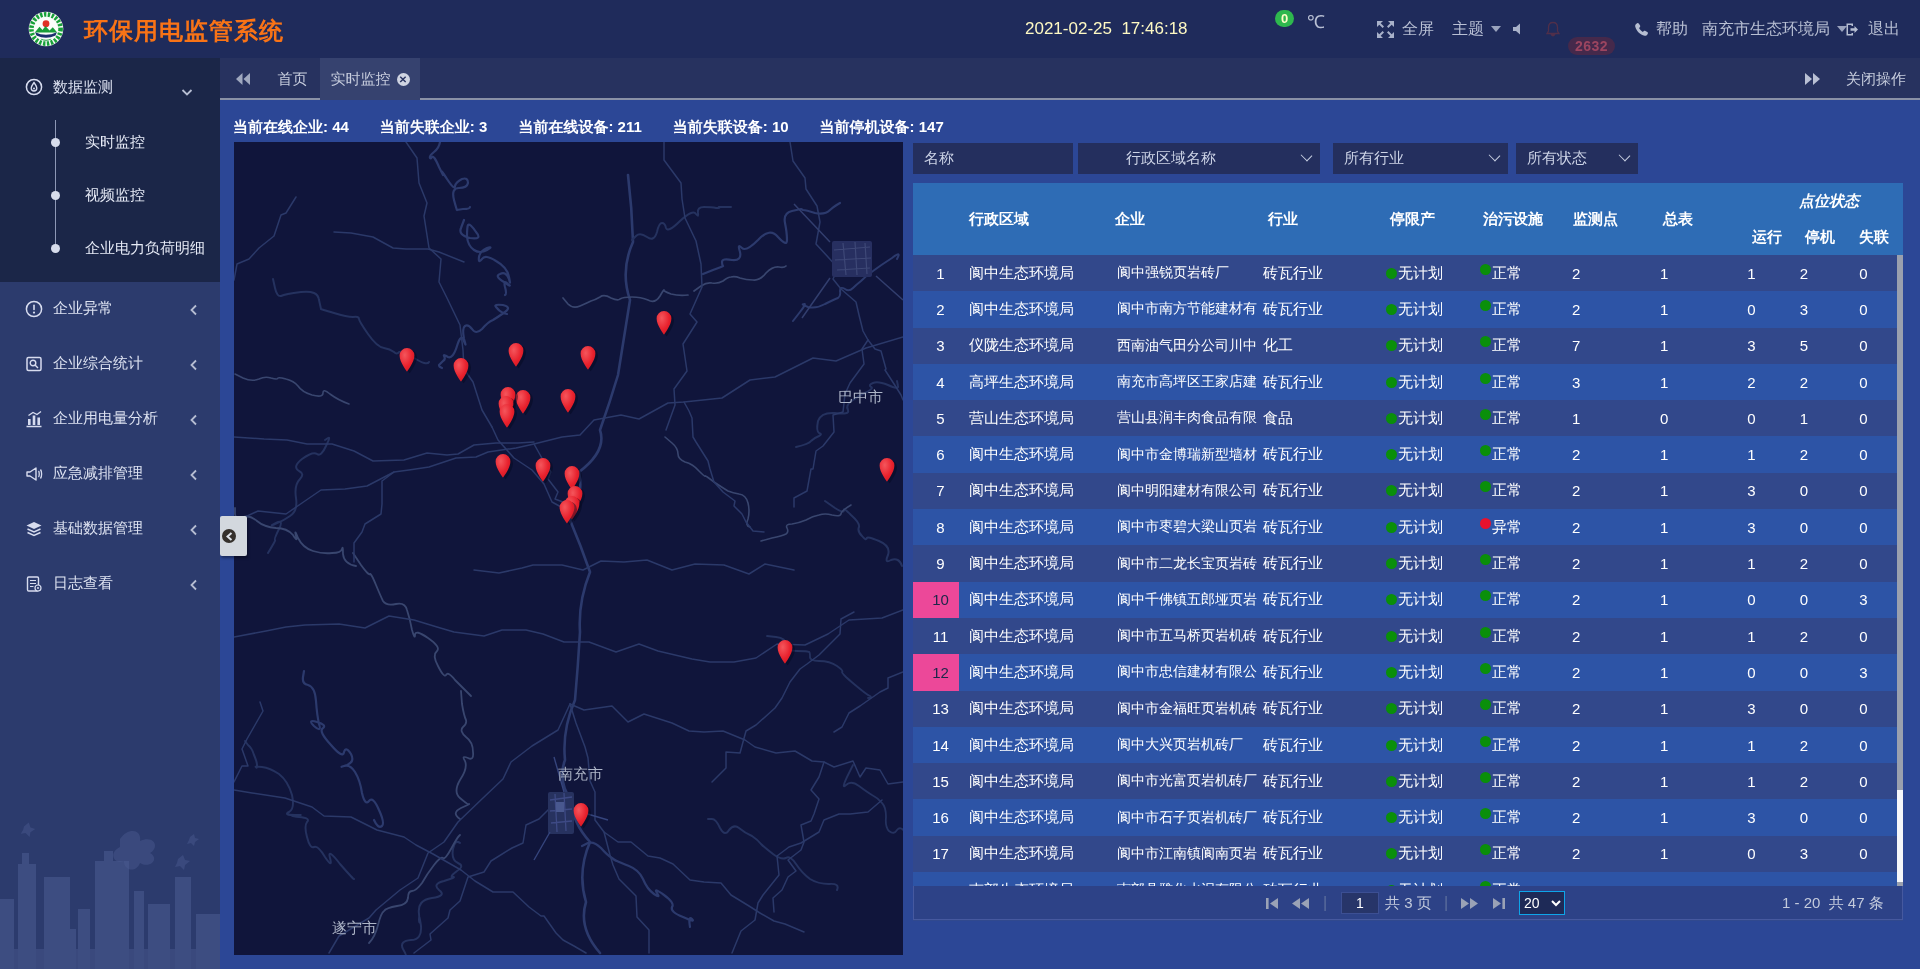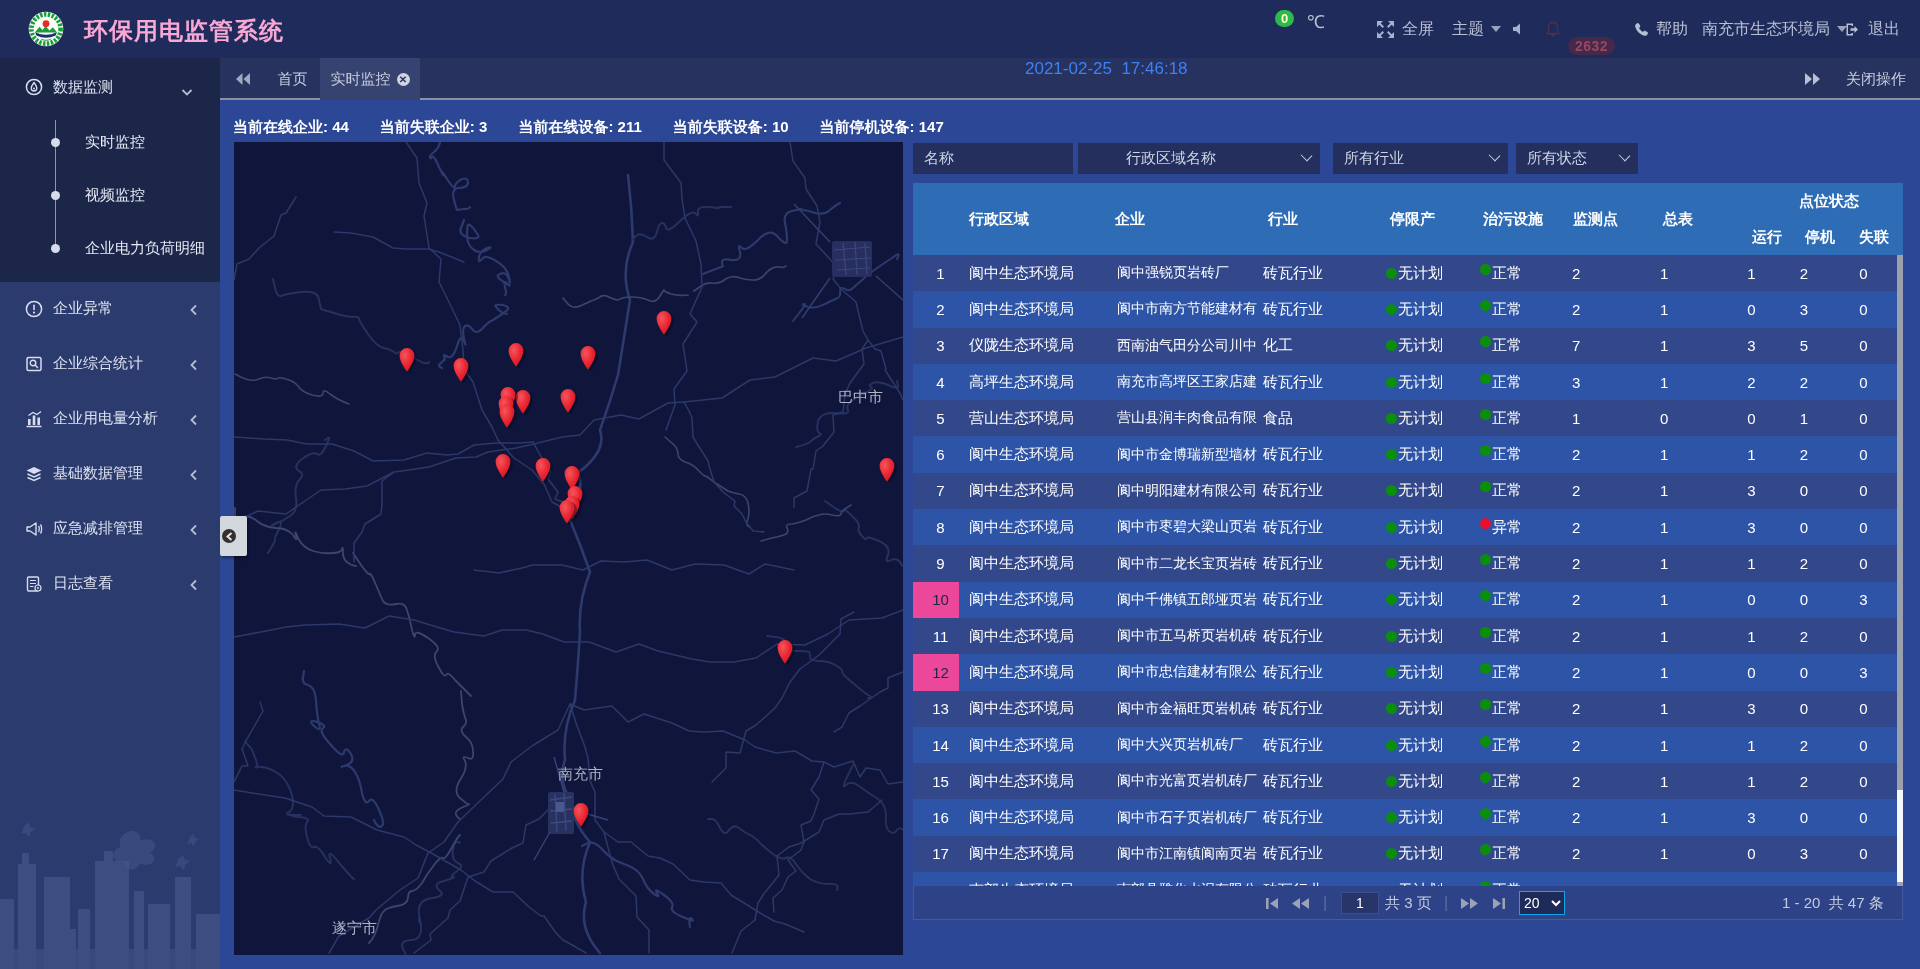--- a/index.html
+++ b/index.html
@@ -2,21 +2,21 @@
 <html lang="zh"><head>
 <meta charset="utf-8">
 <title>环保用电监管系统</title>
 <style>
 * { margin:0; padding:0; box-sizing:border-box; }
 html,body { width:1920px; height:969px; overflow:hidden; font-family:"Liberation Sans",sans-serif; background:#2c4796; }
 
 
 #header { position:absolute; left:0; top:0; width:1920px; height:58px; background:#1f2b5b; z-index:30; }
 #header .logo { position:absolute; left:28px; top:11px; }
-#header .title { position:absolute; left:84px; top:15px; font-size:24px; font-weight:bold; color:#f9a8d4; letter-spacing:1px; }
+#header .title { position:absolute; left:84px; top:15px; font-size:24px; font-weight:bold; color:#f97316; letter-spacing:1px; }
 .hitem { position:absolute; top:0; height:58px; display:flex; align-items:center; color:#b9c0d4; font-size:16px; gap:7px; }
 .caret { display:inline-block; width:0; height:0; border-left:5px solid transparent; border-right:5px solid transparent; border-top:6px solid #9aa3bd; margin-left:0px; }
 .badge { background:#45294b; color:#9c4560; font-size:14px; font-weight:bold; padding:1px 7px; border-radius:9px; letter-spacing:0.5px;margin-top:33px; }
 .tempball { width:19px; height:17px; border-radius:9px; background:#2eb84e; color:#fdfdc8; font-size:13px; font-weight:bold; display:flex; align-items:center; justify-content:center; }
 
 
 #sidebar { position:absolute; left:0; top:58px; width:220px; height:911px; background:#2c3b6d; z-index:20; }
 #sidebar .grp { position:absolute; left:0; top:0; width:220px; height:224px; background:#1b2648; }
 .mitem { position:relative; height:58px; display:flex; align-items:center; padding-left:25px; color:#dde2f1; font-size:15px; }
 .mitem svg { margin-right:10px; }
@@ -92,21 +92,21 @@
   <div class="logo"><svg width="36" height="36" viewBox="0 0 36 36">
         <circle cx="18" cy="18" r="17.3" fill="#f4f8f4"></circle>
         <circle cx="18" cy="18" r="14.6" fill="none" stroke="#17a039" stroke-width="4.6" stroke-dasharray="2.4 1.5"></circle>
         <circle cx="18" cy="18" r="11.8" fill="#fbfdfb"></circle>
         <circle cx="18" cy="12.7" r="3.4" fill="#e03026"></circle>
         <path d="M6.8 21.5 L11.5 15.8 L14.5 19 L17.5 15 L21.5 19.5 L24.8 16.2 L29.2 21.5 Z" fill="#1a9e3a"></path>
         <path d="M7.2 21.2 Q18 26.5 28.8 21.2 L27.6 24.6 Q18 29 8.4 24.6 Z" fill="#1c2f6e"></path>
         <path d="M12.5 27.5 Q18 30 23.5 27.5 L22.5 28.8 Q18 30.8 13.5 28.8 Z" fill="#1a9e3a"></path>
       </svg></div>
   <div class="title">环保用电监管系统</div>
-  <div class="hitem" style="left:1025px; font-size:17px; color:#3b82f6;margin-top:40px;">2021-02-25&nbsp; 17:46:18</div>
+  <div class="hitem" style="left:1025px; font-size:17px; color:#fef9c3;">2021-02-25&nbsp; 17:46:18</div>
   <div class="hitem" style="left:1275px; margin-top:-11px;">
       <span class="tempball">0</span>
     </div>
   <div class="hitem" style="left:1307px; font-size:18px; margin-top:-8px;">℃</div>
   <div class="hitem" style="left:1376px;">
       <svg width="19" height="19" viewBox="0 0 19 19">
         <g fill="#a8b1c9">
           <path d="M1 1 L7 1 L4.7 3.3 L8 6.6 L6.6 8 L3.3 4.7 L1 7 Z"></path>
           <path d="M18 1 L18 7 L15.7 4.7 L12.4 8 L11 6.6 L14.3 3.3 L12 1 Z"></path>
           <path d="M1 18 L1 12 L3.3 14.3 L6.6 11 L8 12.4 L4.7 15.7 L7 18 Z"></path>
@@ -175,29 +175,29 @@
     <div class="mitem m2"><svg width="18" height="18" viewBox="0 0 18 18">
           <path d="M1.5 16.5 L16.5 16.5" stroke="#d7dcef" stroke-width="1.5"></path>
           <rect x="3" y="9" width="2.6" height="6" fill="#d7dcef"></rect>
           <rect x="7.7" y="5.5" width="2.6" height="9.5" fill="#d7dcef"></rect>
           <rect x="12.4" y="7.5" width="2.6" height="7.5" fill="#d7dcef"></rect>
           <path d="M3.5 5.5 L8 2.5 L12 4.5 L16 1.5" stroke="#d7dcef" stroke-width="1.3" fill="none"></path>
         </svg>企业用电量分析<span class="chev"><svg width="9" height="14" viewBox="0 0 9 14">
             <path d="M7 2.5 L2.5 7 L7 11.5" stroke="#b6bdd2" stroke-width="1.8" fill="none"></path>
           </svg></span></div>
     <div class="mitem m2"><svg width="18" height="18" viewBox="0 0 18 18">
+          <path d="M2 7 L2 11 L5 11 L11 15 L11 3 L5 7 Z" fill="none" stroke="#d7dcef" stroke-width="1.4" stroke-linejoin="round"></path>
+          <path d="M13.5 6 C14.5 7 14.5 11 13.5 12 M15.5 4.5 C17 6.5 17 11.5 15.5 13.5" stroke="#d7dcef" stroke-width="1.3" fill="none"></path>
+        </svg>应急减排管理<span class="chev"><svg width="9" height="14" viewBox="0 0 9 14">
+            <path d="M7 2.5 L2.5 7 L7 11.5" stroke="#b6bdd2" stroke-width="1.8" fill="none"></path>
+          </svg></span></div>
+    <div class="mitem m2"><svg width="18" height="18" viewBox="0 0 18 18">
           <path d="M9 2 L16.5 5.5 L9 9 L1.5 5.5 Z" fill="#d7dcef"></path>
           <path d="M2.5 9 L9 12 L15.5 9 M2.5 12.5 L9 15.5 L15.5 12.5" stroke="#d7dcef" stroke-width="1.4" fill="none"></path>
         </svg>基础数据管理<span class="chev"><svg width="9" height="14" viewBox="0 0 9 14">
-            <path d="M7 2.5 L2.5 7 L7 11.5" stroke="#b6bdd2" stroke-width="1.8" fill="none"></path>
-          </svg></span></div>
-    <div class="mitem m2"><svg width="18" height="18" viewBox="0 0 18 18">
-          <path d="M2 7 L2 11 L5 11 L11 15 L11 3 L5 7 Z" fill="none" stroke="#d7dcef" stroke-width="1.4" stroke-linejoin="round"></path>
-          <path d="M13.5 6 C14.5 7 14.5 11 13.5 12 M15.5 4.5 C17 6.5 17 11.5 15.5 13.5" stroke="#d7dcef" stroke-width="1.3" fill="none"></path>
-        </svg>应急减排管理<span class="chev"><svg width="9" height="14" viewBox="0 0 9 14">
             <path d="M7 2.5 L2.5 7 L7 11.5" stroke="#b6bdd2" stroke-width="1.8" fill="none"></path>
           </svg></span></div>
     <div class="mitem m2"><svg width="18" height="18" viewBox="0 0 18 18">
           <rect x="2.5" y="2" width="11" height="14" rx="1.2" fill="none" stroke="#d7dcef" stroke-width="1.4"></rect>
           <path d="M5 5.5 L11 5.5 M5 8.5 L11 8.5 M5 11.5 L8.5 11.5" stroke="#d7dcef" stroke-width="1.2"></path>
           <circle cx="13" cy="13" r="3" fill="#2c3b6d" stroke="#d7dcef" stroke-width="1.2"></circle>
           <circle cx="13" cy="13" r="1" fill="#d7dcef"></circle>
         </svg>日志查看<span class="chev"><svg width="9" height="14" viewBox="0 0 9 14">
             <path d="M7 2.5 L2.5 7 L7 11.5" stroke="#b6bdd2" stroke-width="1.8" fill="none"></path>
           </svg></span></div>
@@ -425,21 +425,21 @@
 
 <div id="tablewrap">
   <div class="thead">
     <div class="h" style="left:56px;">行政区域</div>
     <div class="h" style="left:202px;">企业</div>
     <div class="h" style="left:355px;">行业</div>
     <div class="h" style="left:477px;">停限产</div>
     <div class="h" style="left:570px;">治污设施</div>
     <div class="h" style="left:660px;">监测点</div>
     <div class="h" style="left:750px;">总表</div>
-    <div class="h" style="left:830px; top:0; width:172px; height:36px; justify-content:center; ">点位状态</div>
+    <div class="h" style="left:830px; top:0; width:172px; height:36px; justify-content:center; font-style:italic;">点位状态</div>
     <div class="h" style="left:824px; top:36px; width:60px; height:36px; justify-content:center;">运行</div>
     <div class="h" style="left:877px; top:36px; width:60px; height:36px; justify-content:center;">停机</div>
     <div class="h" style="left:931px; top:36px; width:60px; height:36px; justify-content:center;">失联</div>
   </div>
   <div class="tbody">
 <div class="trow odd">
 <div class="num">1</div>
 <div class="c1">阆中生态环境局</div>
 <div class="c2">阆中强锐页岩砖厂</div>
 <div class="c3">砖瓦行业</div>

